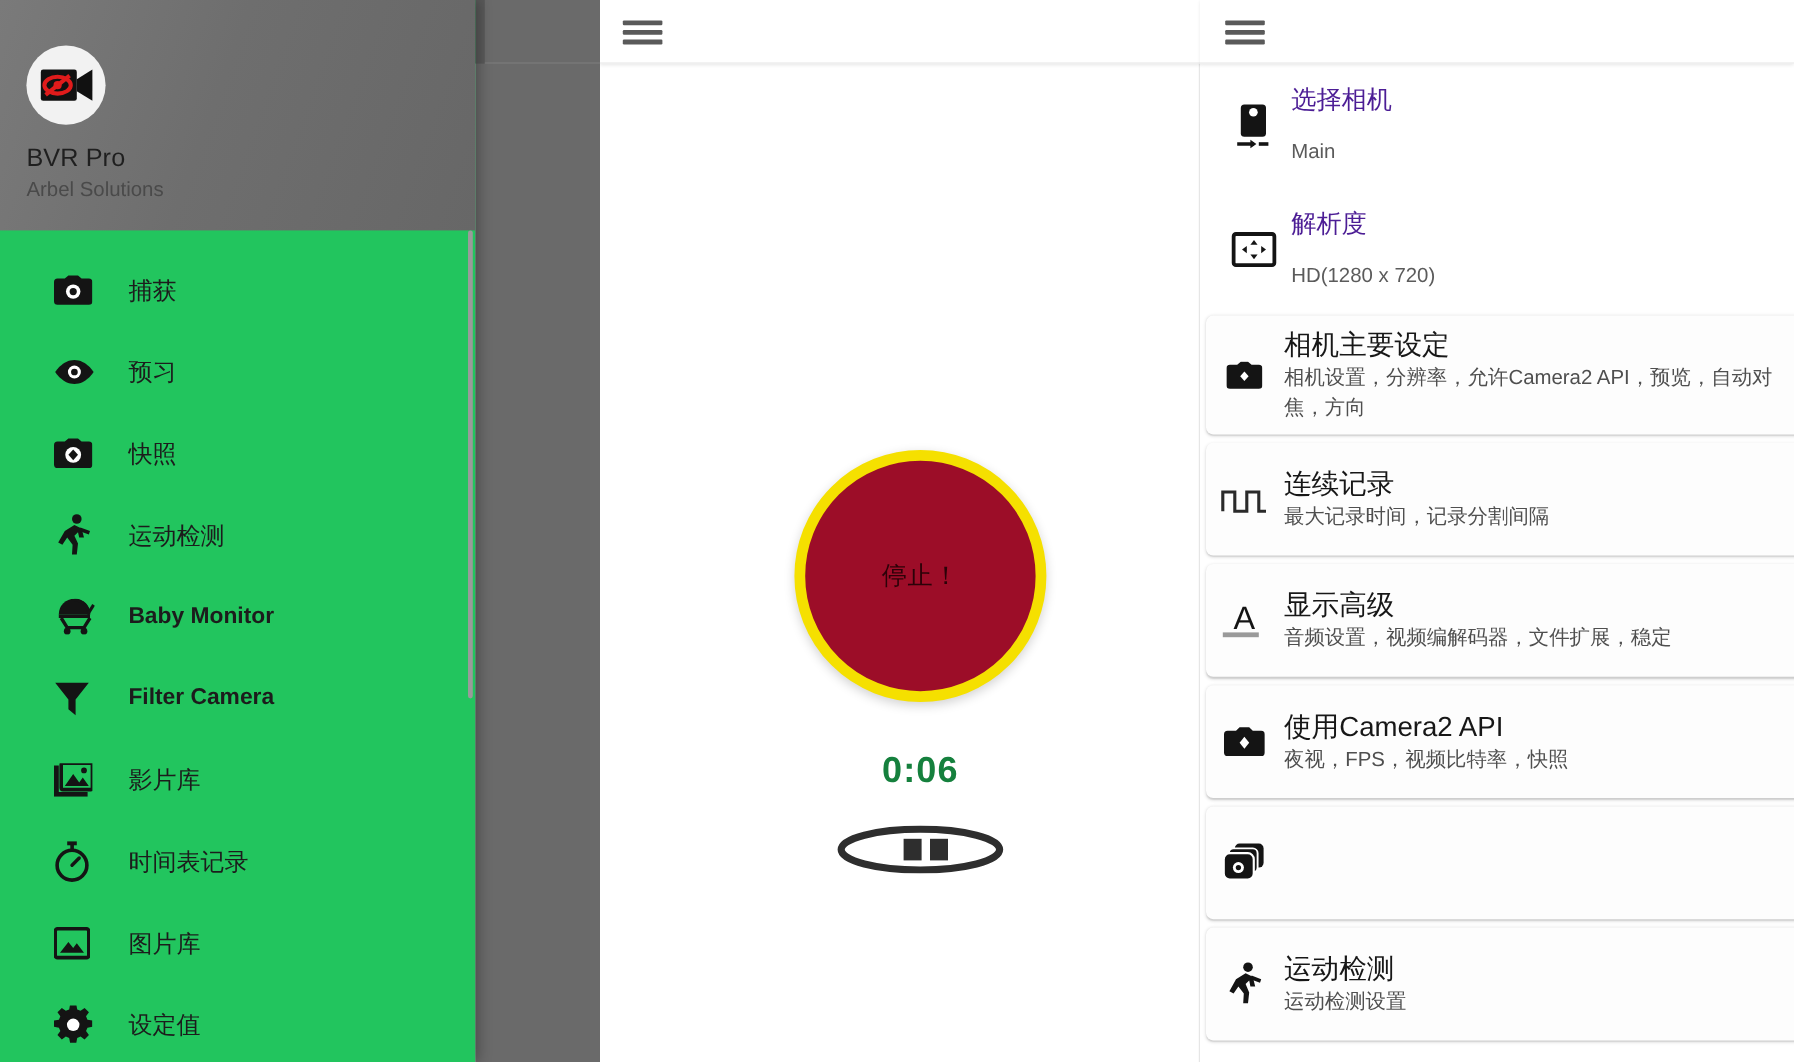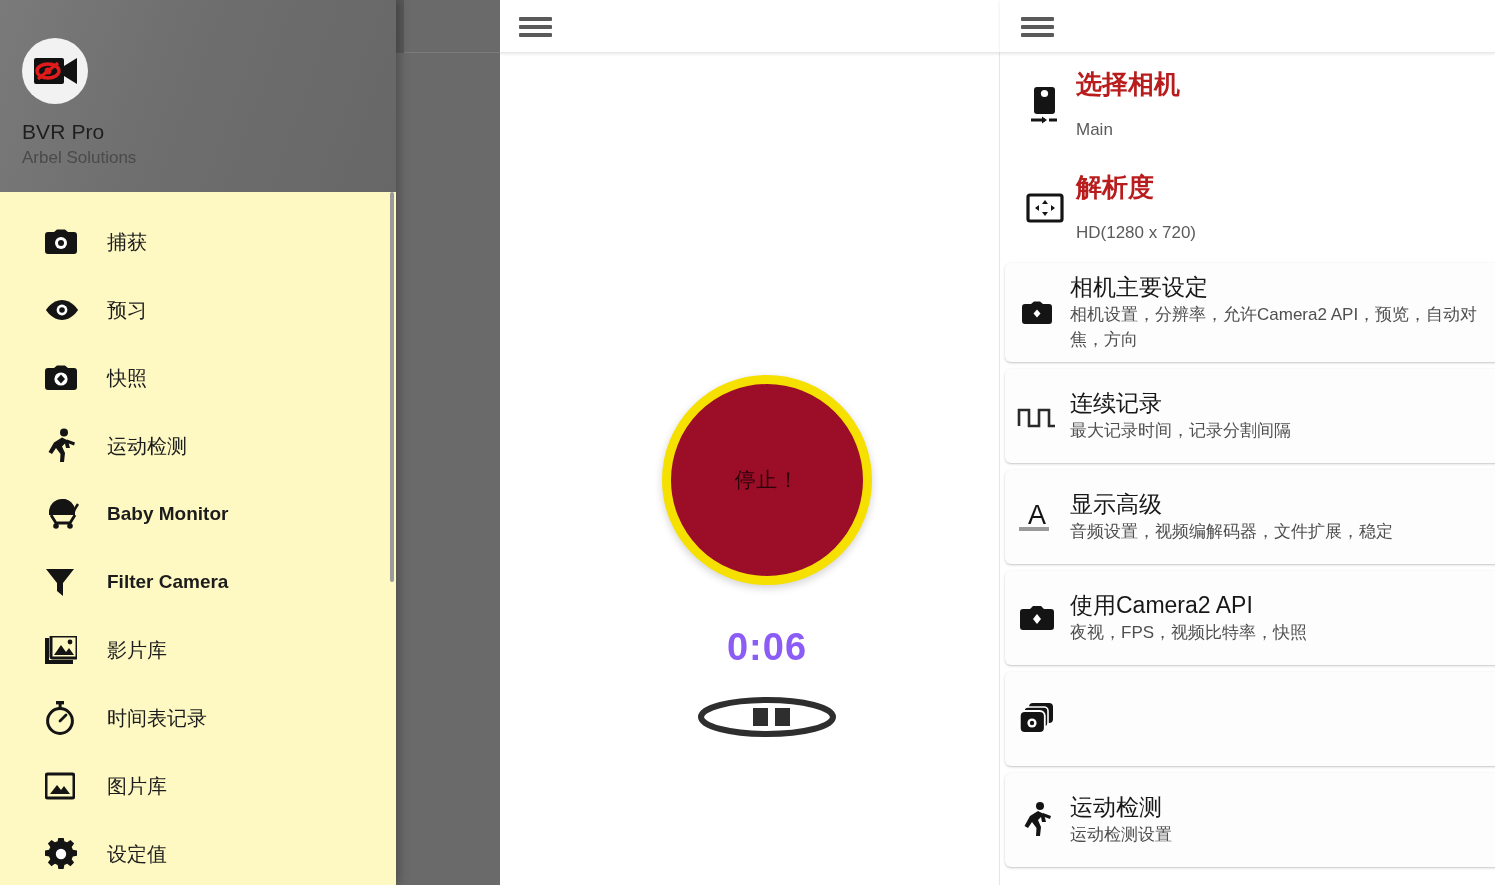--- a/index.html
+++ b/index.html
@@ -63,21 +63,21 @@
   }
   .scrim-line {
     position: absolute; left: 404px; top: 52px; width: 96px; height: 1px;
     background: #7b7b7b;
     z-index: 9;
   }
 
   
   .drawer {
     position: absolute; left: 0; top: 0; width: 396px; height: 885px;
-    background: #fef9c3;
+    background: #22c55e;
     z-index: 10;
     box-shadow: 3px 0 10px rgba(0,0,0,0.28);
     overflow: hidden;
   }
   .drawer-header {
     position: relative;
     height: 192px; width: 396px;
     background: linear-gradient(110deg, #7a7a7a 0%, #6e6e6e 45%, #676767 100%);
   }
   .app-logo {
@@ -144,23 +144,23 @@
     box-shadow: 0 3px 9px rgba(0,0,0,0.18);
     cursor: pointer;
   }
   .stop-label {
     font-size: 21px;
     color: #2b0208;
     letter-spacing: 0.5px;
   }
   .timer {
     margin-top: 41px;
-    font-size: 38px;
+    font-size: 30px;
     font-weight: bold;
-    color: #8b5cf6;
+    color: #15803d;
     letter-spacing: 1px;
     text-align: center;
   }
   .pause-button {
     margin-top: 28px;
     width: 140px; height: 40px;
     display: flex; align-items: center; justify-content: center;
     cursor: pointer;
   }
 
@@ -176,21 +176,21 @@
     padding: 0 0 0 18px;
     height: 103px;
     cursor: pointer;
   }
   .plain-row .row-icon {
     width: 54px; flex: 0 0 54px;
     display: flex; align-items: center; justify-content: center;
   }
   .row-text { margin-left: 4px; }
   .row-title {
-    font-size: 26px; color: #b91c1c; line-height: 1.25; font-weight: bold;
+    font-size: 21px; color: #4c1d95; line-height: 1.25;
   }
   .row-sub {
     font-size: 17px; color: #5b5b5b; margin-top: 19px; line-height: 1.3;
   }
 
   .card {
     position: relative;
     margin: 0 0 7px 5px;
     width: 540px;
     background: #fdfdfd;

